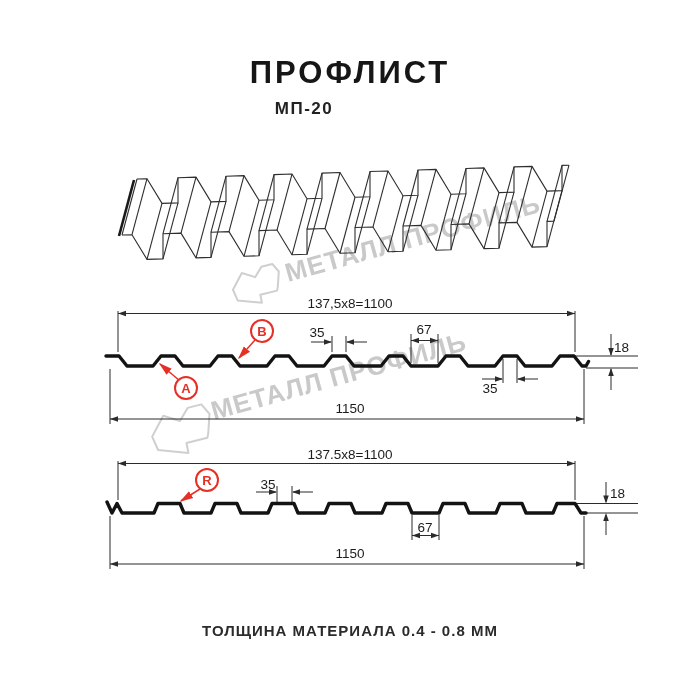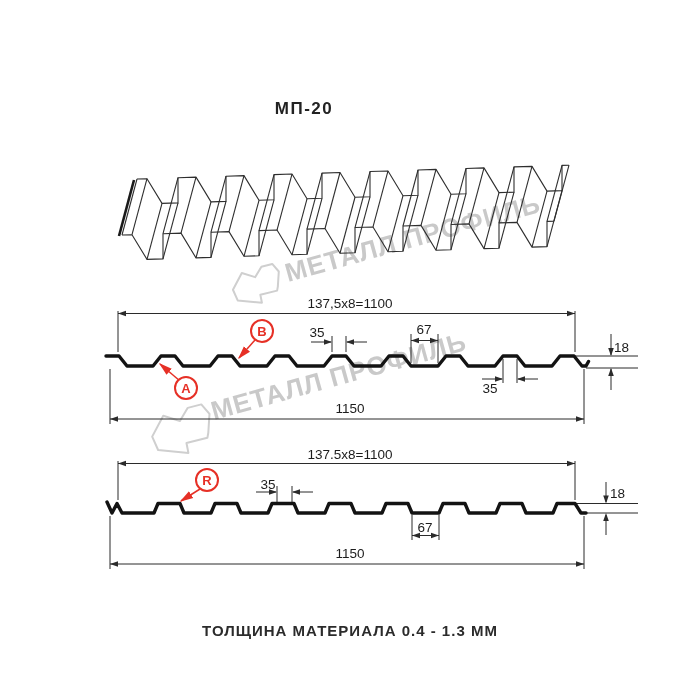--- a/index.html
+++ b/index.html
@@ -15,22 +15,23 @@
   .dim-text{font-family:"Liberation Sans",sans-serif;font-size:13.5px;fill:#1c1c1c;}
   .red-label-text{font-family:"Liberation Sans",sans-serif;font-size:13px;font-weight:bold;fill:#e63026;}
   .wm-text{font-family:"Liberation Sans",sans-serif;font-size:26px;font-weight:bold;
            letter-spacing:1px;fill:#c9c9c9;}
 </style>
 </head>
 <body>
 
 <div id="page">
 
+  <div class="title">ПРОФЛИСТ</div>
   <div class="subtitle">МП-20</div>
-  <div class="footer">ТОЛЩИНА МАТЕРИАЛА 0.4 - 1.3 ММ</div>
+  <div class="footer">ТОЛЩИНА МАТЕРИАЛА 0.4 - 0.8 ММ</div>
 
   <svg id="cv" width="700" height="700" viewBox="0 0 700 700">
     <defs>
       <marker id="redarrow" markerWidth="9" markerHeight="7" refX="8" refY="3.5" orient="auto">
         <polygon points="9,3.5 0,0.8 0,6.2" fill="#e63026"></polygon>
       </marker>
     </defs>
 
     <g id="wm1">
       <text class="wm-text" transform="translate(288,282) rotate(-15.5)">МЕТАЛЛ ПРОФИЛЬ</text>

